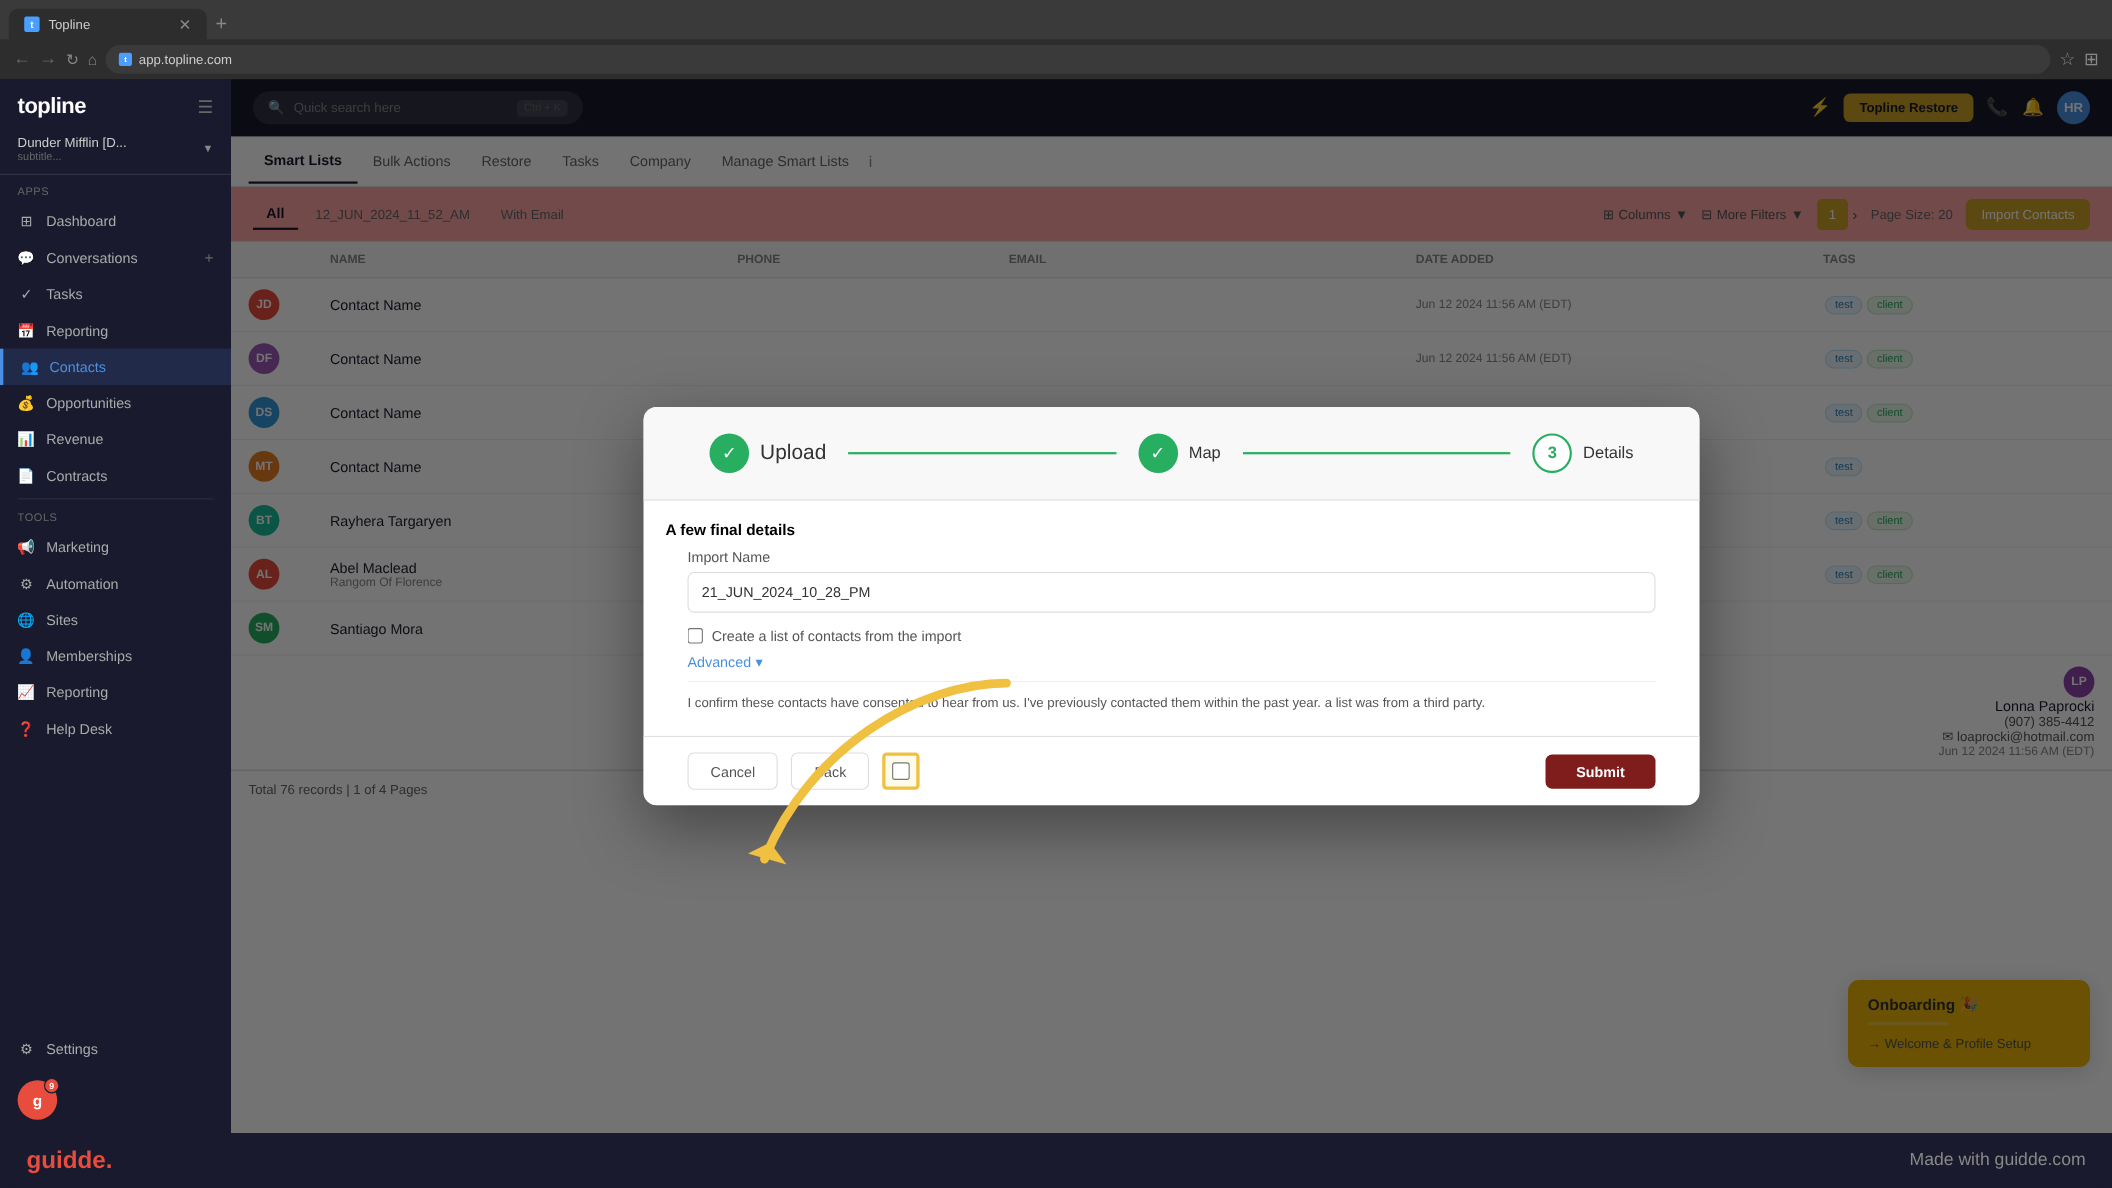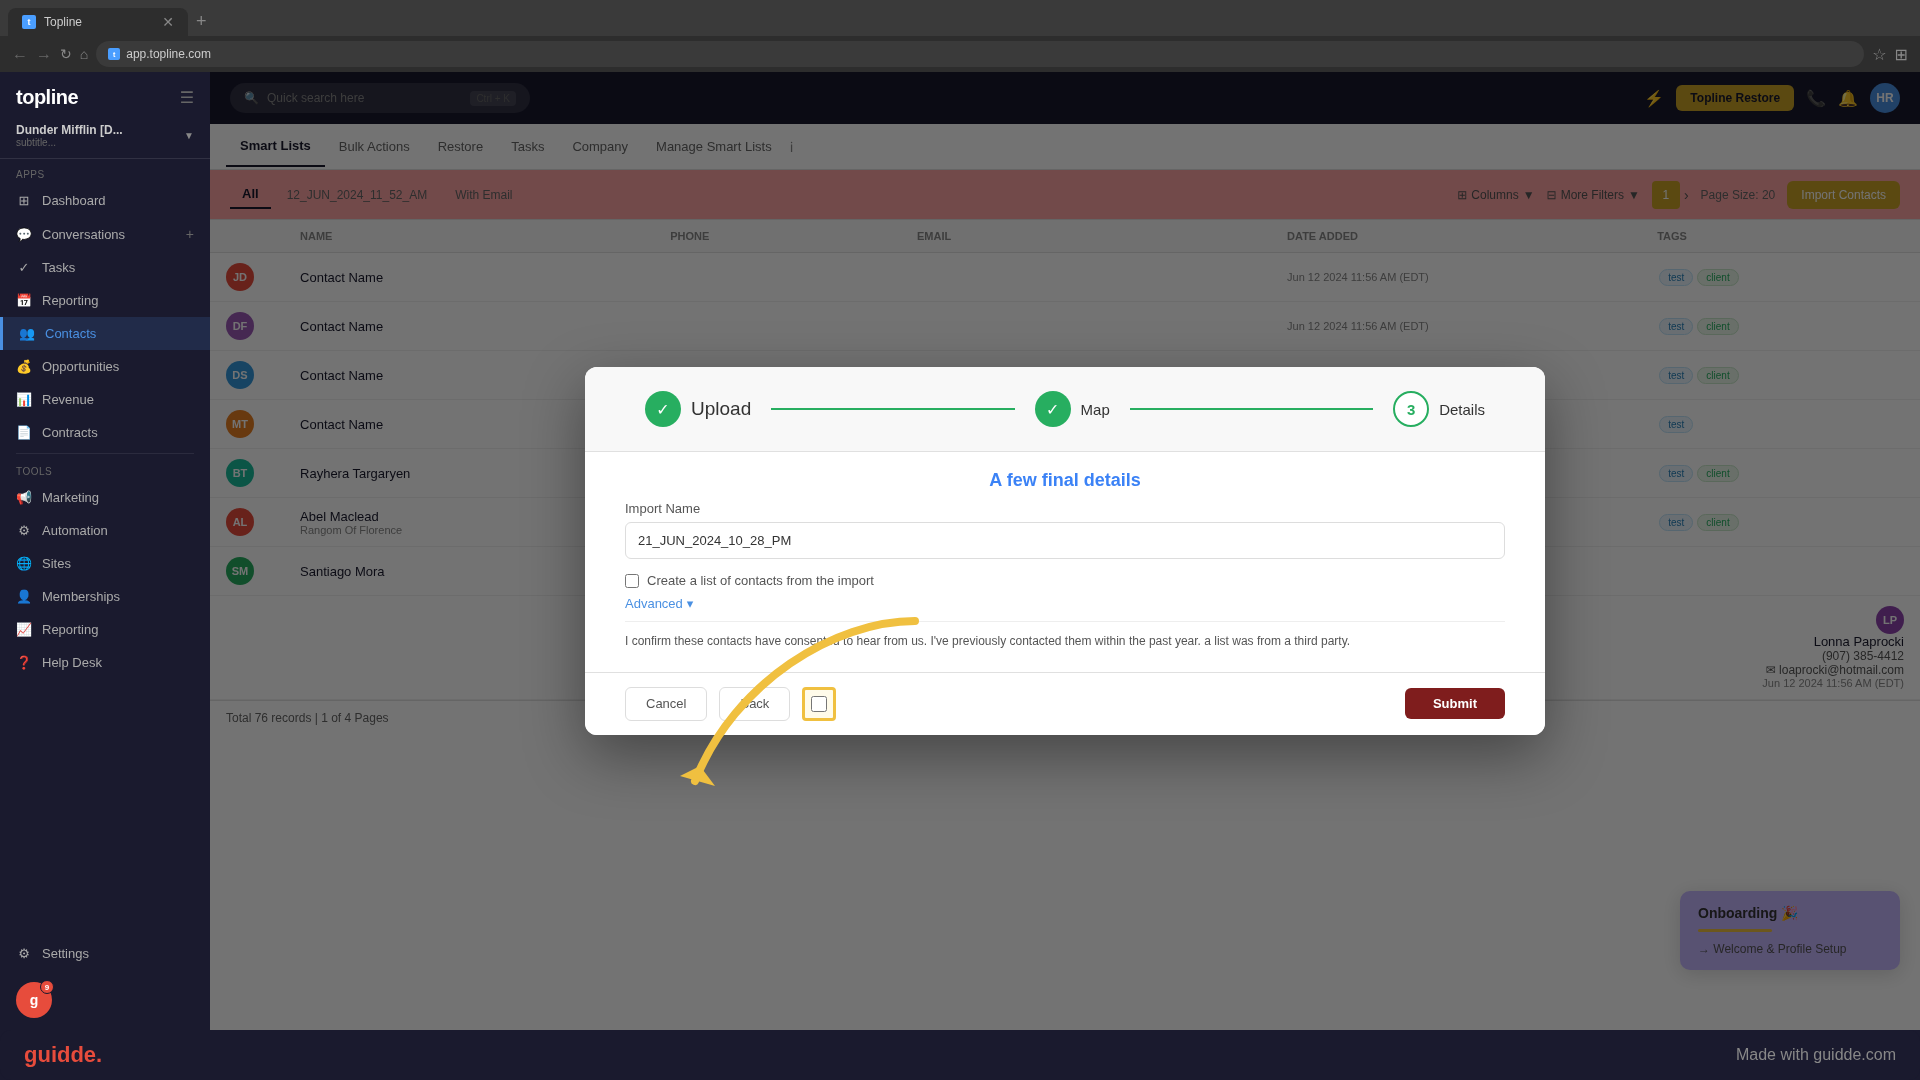--- a/index.html
+++ b/index.html
@@ -37,21 +37,21 @@
 
   <div style="width:210px;background:#1a1a2e;display:flex;flex-direction:column;height:100%;flex-shrink:0;">
 
     <div style="padding:14px 16px 8px; display:flex; align-items:center; justify-content:space-between;">
       <span style="color:white;font-size:20px;font-weight:700;letter-spacing:-0.5px;">topline</span>
       <span style="color:#666;font-size:16px;cursor:pointer;">☰</span>
     </div>
 
     <div style="display:flex;align-items:center;justify-content:space-between;padding:6px 16px 10px;border-bottom:1px solid rgba(255,255,255,0.1);">
       <div>
-        <div style="color:#ccc;font-size:12px;font-weight:700;">Dunder Mifflin [D...</div>
+        <div style="color:#ccc;font-size:12px;font-weight:400;">Dunder Mifflin [D...</div>
         <div style="color:#666;font-size:10px;">subtitle...</div>
       </div>
       <span style="color:#888;font-size:10px;">▼</span>
     </div>
 
     <div style="color:#666;font-size:10px;text-transform:uppercase;padding:10px 16px 4px;letter-spacing:0.5px;">Apps</div>
     <div style="display:flex;align-items:center;gap:10px;padding:9px 16px;cursor:pointer;color:#aaa;font-size:13px;">
       <span style="width:16px;text-align:center;">⊞</span>
       <span>Dashboard</span>
     </div>
@@ -308,21 +308,21 @@
             <div style="width:36px;height:36px;border-radius:50%;background:#27ae60;display:flex;align-items:center;justify-content:center;color:white;font-size:16px;">✓</div>
             <span style="font-size:15px;color:#333;font-weight:500;">Map</span>
           </div>
           <div style="flex:1;height:2px;background:#27ae60;margin:0 20px;"></div>
           <div style="display:flex;align-items:center;gap:10px;">
             <div style="width:36px;height:36px;border-radius:50%;background:white;border:2px solid #27ae60;display:flex;align-items:center;justify-content:center;color:#27ae60;font-weight:700;font-size:15px;">3</div>
             <span style="font-size:15px;color:#333;font-weight:500;">Details</span>
           </div>
         </div>
 
-        <div style="text-align:center;font-size:18px;color:#3b82f6;font-weight:600;padding:18px 20px 10px;">A few final details</div>
+        <div style="font-size:14px;color:#000000;font-weight:600;padding:18px 20px 10px;">A few final details</div>
 
         <div style="max-height:200px;overflow-y:auto;padding:0 40px 10px;">
 
           <div style="margin-bottom:14px;">
             <div style="font-size:13px;color:#555;margin-bottom:6px;">Import Name</div>
             <input type="text" style="width: 100%; border: 1px solid rgb(221, 221, 221); border-radius: 6px; padding: 10px 12px; font-size: 13px; color: rgb(51, 51, 51); outline: none;" value="21_JUN_2024_10_28_PM">
           </div>
           <div style="display:flex;align-items:center;gap:8px;font-size:13px;color:#555;margin:8px 0;">
             <input type="checkbox" style="width: 14px; height: 14px;">
             <span>Create a list of contacts from the import</span>
@@ -352,21 +352,21 @@
       </div>
 
       <div style="position:absolute;top:50%;left:50%;transform:translate(-430px, 50px);pointer-events:none;z-index:200;">
         <svg width="300" height="220" viewBox="0 0 300 220" fill="none" xmlns="http://www.w3.org/2000/svg">
           <path d="M280 20 C200 20, 100 80, 60 180" stroke="#f0c040" stroke-width="8" stroke-linecap="round" fill="none"></path>
           <polygon points="45,175 80,185 65,165" fill="#f0c040"></polygon>
         </svg>
       </div>
     </div>
 
-    <div style="position:absolute;bottom:60px;right:20px;background:#c4b5fd;border-radius:10px;padding:14px 18px;box-shadow:0 4px 20px rgba(0,0,0,0.15);min-width:220px;z-index:50;">
+    <div style="position:absolute;bottom:60px;right:20px;background:#eab308;border-radius:10px;padding:14px 18px;box-shadow:0 4px 20px rgba(0,0,0,0.15);min-width:220px;z-index:50;">
       <div style="font-size:14px;font-weight:600;color:#333;margin-bottom:8px;">Onboarding 🎉</div>
       <div style="height:3px;background:#f0c040;border-radius:2px;margin-bottom:10px;width:40%;"></div>
       <div style="font-size:12px;color:#555;cursor:pointer;">→ Welcome &amp; Profile Setup</div>
     </div>
   </div>
 </div>
 
 <div style="height:50px;background:#1a1a2e;display:flex;align-items:center;justify-content:space-between;padding:0 24px;border-radius:11px;">
   <div style="color:#e74c3c;font-size:22px;font-weight:900;">guidde.</div>
   <div style="color:#888;font-size:16px;">Made with guidde.com</div>

